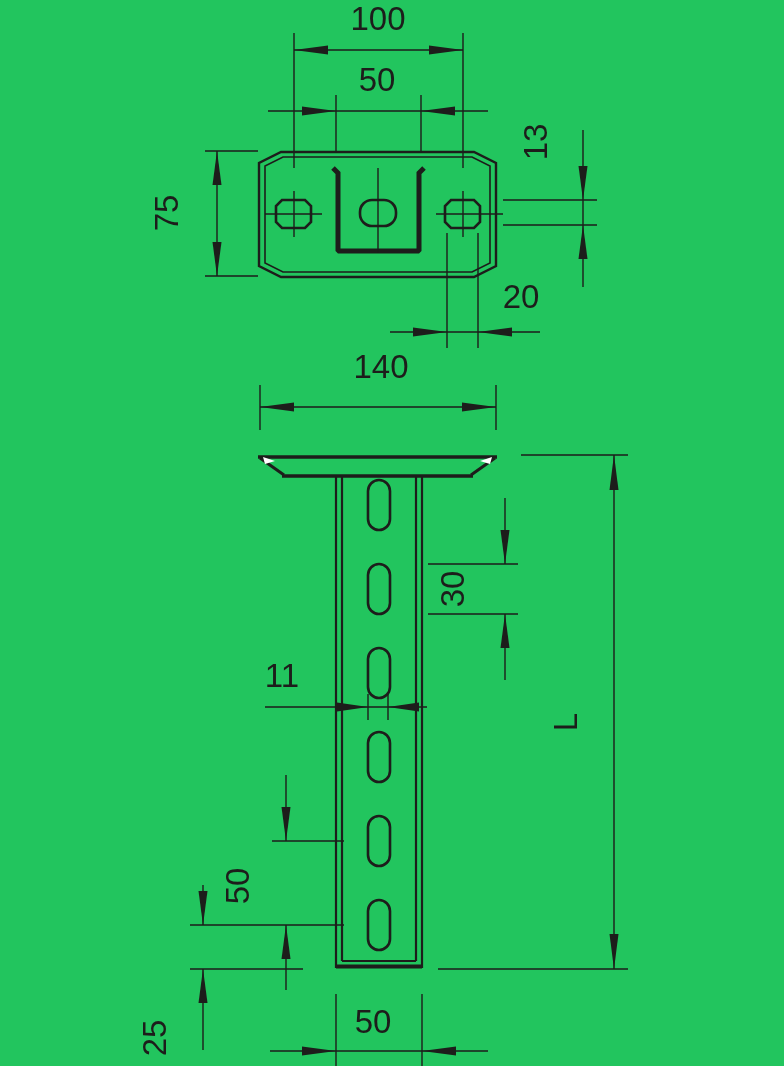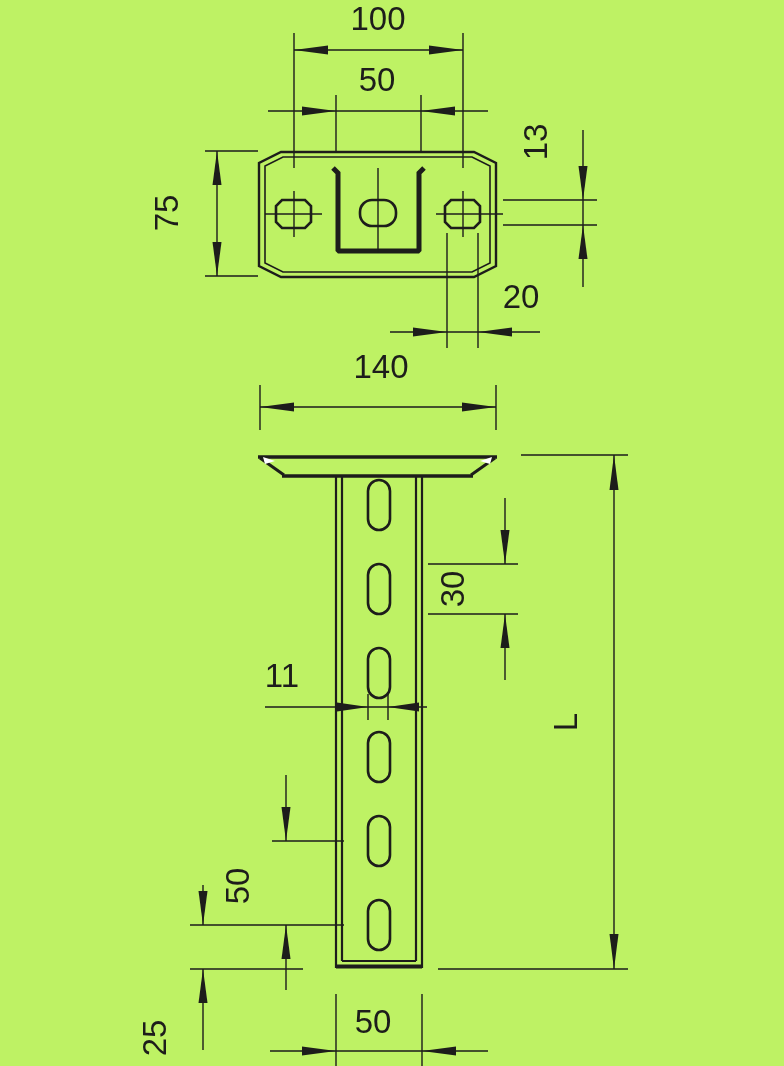--- a/index.html
+++ b/index.html
@@ -1,16 +1,16 @@
 <!DOCTYPE html>
 <html><head>
 <meta charset="utf-8">
 <style>
   html,body{margin:0;padding:0;background:#ffffff;}
-  .canvas{position:relative;width:784px;height:1066px;background:#bef264;overflow:hidden;
+  .canvas{position:relative;width:784px;height:1066px;background:#22c55e;overflow:hidden;
           font-family:"Liberation Sans", sans-serif;}
   svg{position:absolute;left:0;top:0;}
   svg text{font-family:"Liberation Sans", sans-serif;font-size:33px;fill:#1d1d1b;}
   .thin{stroke:#1d1d1b;stroke-width:1.4;fill:none;}
   .outline{stroke:#1d1d1b;stroke-width:2.4;fill:none;}
   .outline-thin{stroke:#1d1d1b;stroke-width:1.6;fill:none;}
   .hole{stroke:#1d1d1b;stroke-width:2.6;fill:none;}
   .uchan{stroke:#1d1d1b;stroke-width:5;fill:none;stroke-linejoin:miter;}
   .plate-top{stroke:#1d1d1b;stroke-width:3.5;fill:none;}
   .plate-diag{stroke:#1d1d1b;stroke-width:3;fill:none;}

